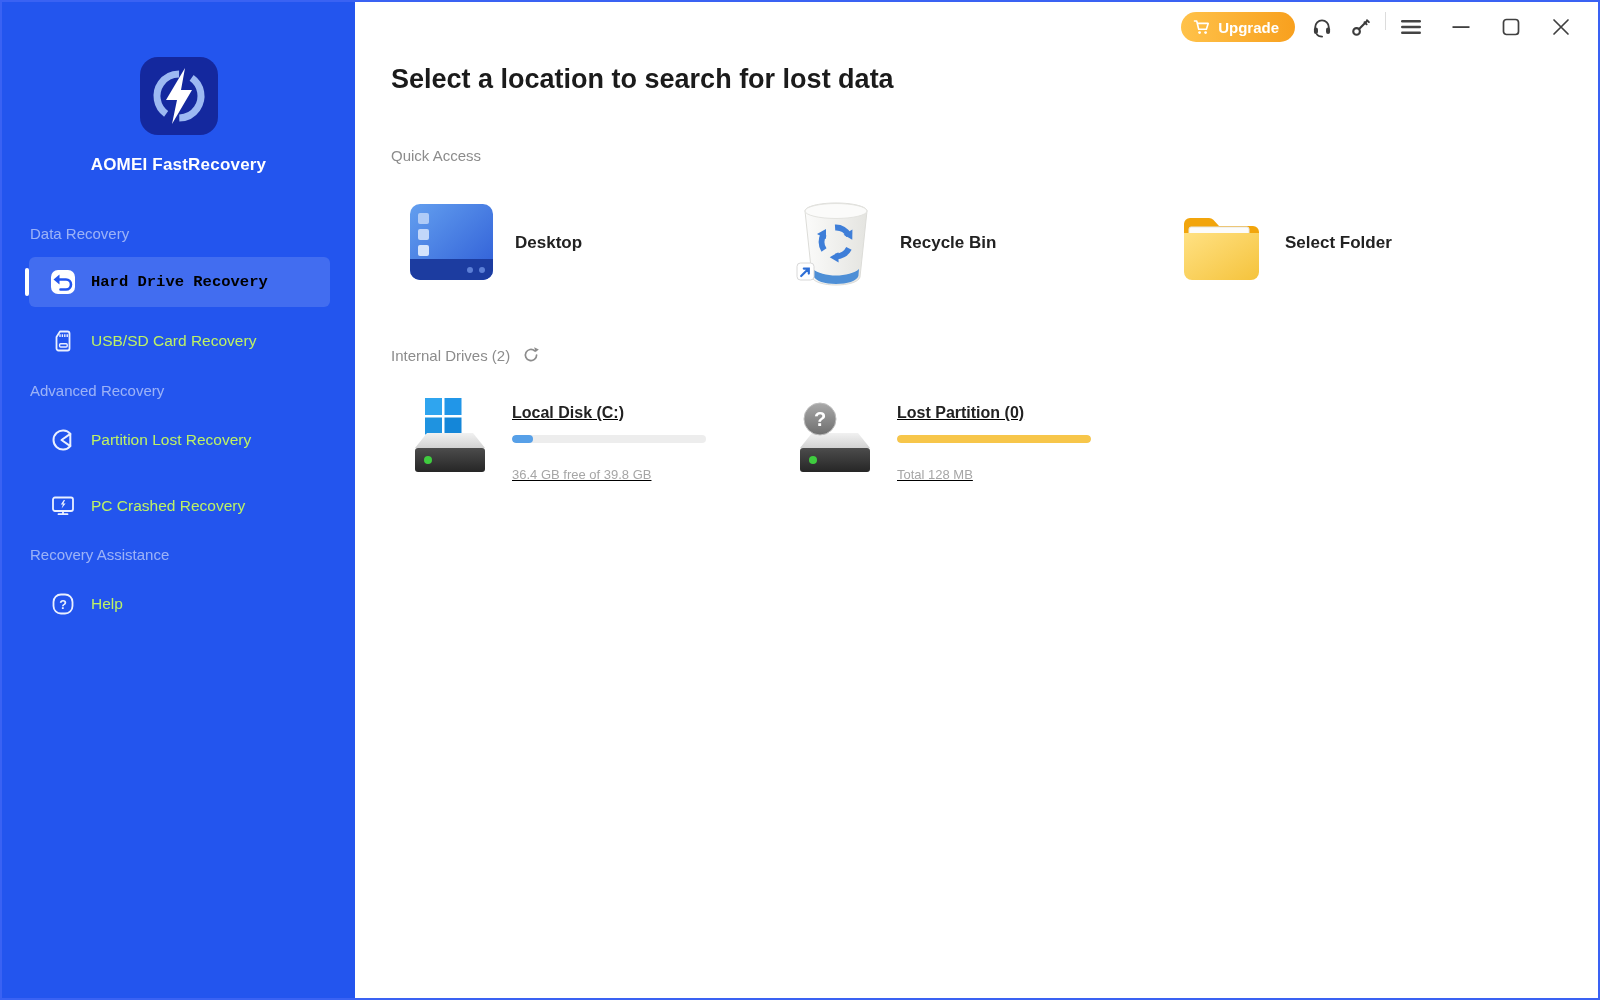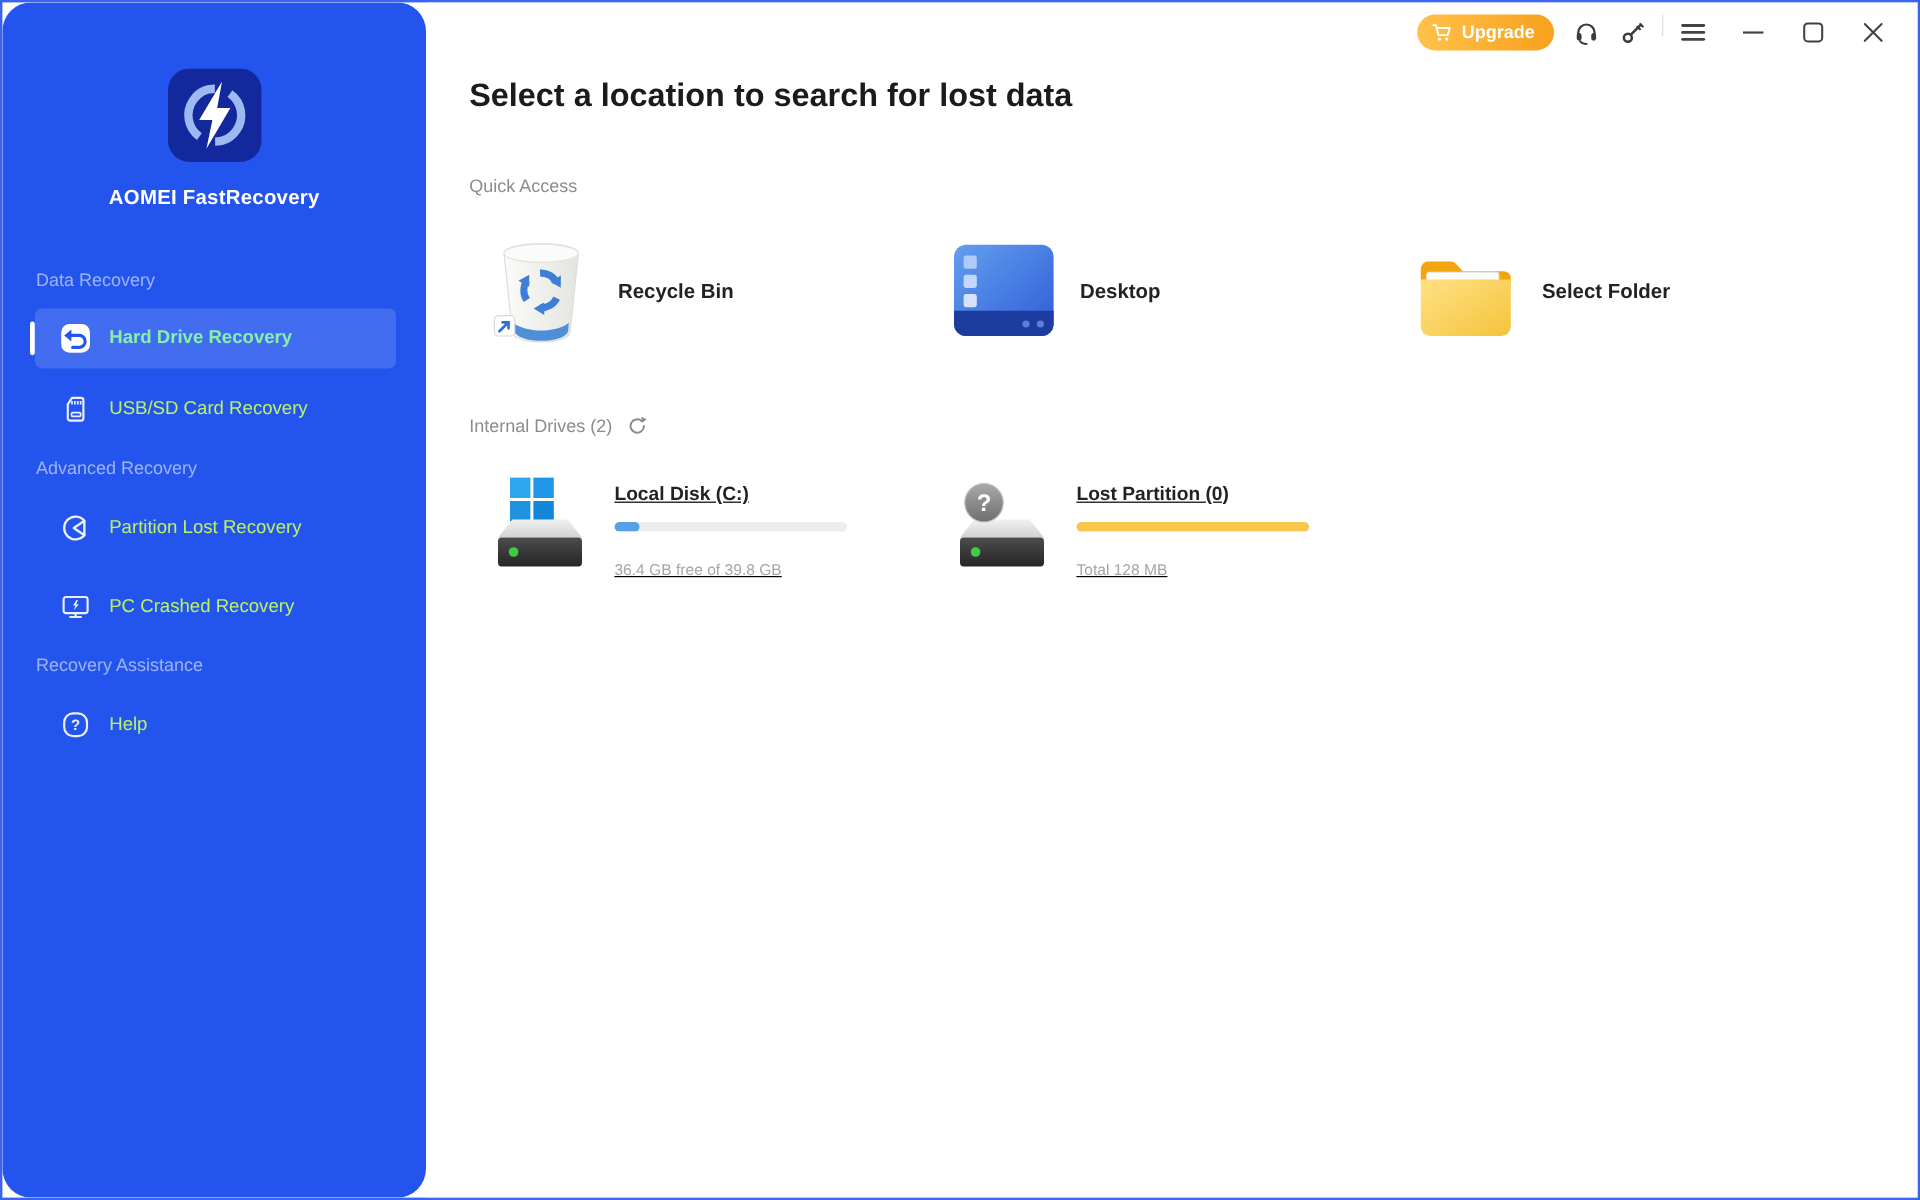--- a/index.html
+++ b/index.html
@@ -14,21 +14,20 @@
     border:2px solid #3A62F3;
     display:flex; overflow:hidden; background:#fff;
     position:relative;
   }
   
   .sidebar {
     width:353px; flex-shrink:0;
     background:#2355EE;
     color:#fff;
     position:relative;
-    border-radius:24px;
   }
   .logo-wrap { margin:55px auto 0; width:78px; height:78px; }
   .app-name {
     margin-top:20px; text-align:center;
     font-size:17px; font-weight:bold; color:#fff; letter-spacing:.2px;
   }
   .section-label {
     margin:0 0 0 28px; font-size:15px;
     color:rgba(255,255,255,.55);
   }
@@ -38,21 +37,21 @@
   .nav-item {
     position:relative;
     height:50px; margin:0 25px 0 27px;
     display:flex; align-items:center;
     border-radius:6px; cursor:pointer;
     padding-left:21px;
   }
   .nav-item .nav-icon { width:26px; height:26px; display:block; flex-shrink:0; }
   .nav-item .nav-label { margin-left:15px; font-size:15.5px; color:#bef264; white-space:nowrap; }
   .nav-item.active { background:rgba(255,255,255,.14); }
-  .nav-item.active .nav-label { font-weight:bold; color:#86efac; }
+  .nav-item.active .nav-label { font-weight:bold; color:#000000;font-family:Liberation Mono, monospace; }
   .active-bar {
     position:absolute; left:-4px; top:11px;
     width:4px; height:28px; border-radius:2px; background:#fff;
   }
   .mt-first { margin-top:15px; }
   .gap9 { margin-top:9px; }
   .gap16 { margin-top:16px; }
   
   .main { flex:1; position:relative; background:#fff; padding:0 0 0 36px; }
   .titlebar {
@@ -230,20 +229,41 @@
       </span>
     </div>
 
     <h1 class="page-title">Select a location to search for lost data</h1>
 
     <div class="group-label">
       <span>Quick Access</span>
     </div>
 
     <div class="qa-row">
+
+      <div class="qa-item">
+        <span class="qa-icon">
+          <svg viewBox="0 0 87 84" width="87" height="84">
+            <defs>
+              <linearGradient id="gdt" x1="0" y1="0" x2="1" y2="1">
+                <stop offset="0" stop-color="#639FEF"></stop>
+                  <stop offset="1" stop-color="#2E5CD6"></stop>
+              </linearGradient>
+            </defs>
+            <rect x="2" y="4" width="83" height="76" rx="10" fill="url(#gdt)"></rect>
+            <path d="M2,59 h83 v11 a10,10 0 0 1 -10,10 H12 a10,10 0 0 1 -10,-10 Z" fill="#1C3CA0"></path>
+            <rect x="10" y="13" width="11" height="11" rx="2" fill="#AFCBF7"></rect>
+            <rect x="10" y="29" width="11" height="11" rx="2" fill="#C2D7FA"></rect>
+            <rect x="10" y="45" width="11" height="11" rx="2" fill="#D5E4FC"></rect>
+            <circle cx="62" cy="70" r="3" fill="#5C7FD6"></circle>
+            <circle cx="74" cy="70" r="3" fill="#5C7FD6"></circle>
+          </svg>
+        </span>
+        <span class="qa-label">Desktop</span>
+      </div>
 
       <div class="qa-item">
         <span class="qa-icon">
           <svg viewBox="0 0 87 86" width="87" height="86">
             <defs>
               <linearGradient id="gbin" x1="0" y1="0" x2="1" y2="0">
                 <stop offset="0" stop-color="#FBFBFA"></stop>
                   <stop offset="1" stop-color="#E4E4E0"></stop>
               </linearGradient>
             </defs>
@@ -268,41 +288,20 @@
             <path d="M8.2,76 L15.5,68.8 M10.8,68.6 H15.8 V73.6" fill="none" stroke="#2E6FD6" stroke-width="2.2" stroke-linecap="round"></path>
           </svg>
         </span>
         <span class="qa-label">Recycle Bin</span>
       </div>
 
       <div class="qa-item">
         <span class="qa-icon">
           <svg viewBox="0 0 87 84" width="87" height="84">
             <defs>
-              <linearGradient id="gdt" x1="0" y1="0" x2="1" y2="1">
-                <stop offset="0" stop-color="#639FEF"></stop>
-                  <stop offset="1" stop-color="#2E5CD6"></stop>
-              </linearGradient>
-            </defs>
-            <rect x="2" y="4" width="83" height="76" rx="10" fill="url(#gdt)"></rect>
-            <path d="M2,59 h83 v11 a10,10 0 0 1 -10,10 H12 a10,10 0 0 1 -10,-10 Z" fill="#1C3CA0"></path>
-            <rect x="10" y="13" width="11" height="11" rx="2" fill="#AFCBF7"></rect>
-            <rect x="10" y="29" width="11" height="11" rx="2" fill="#C2D7FA"></rect>
-            <rect x="10" y="45" width="11" height="11" rx="2" fill="#D5E4FC"></rect>
-            <circle cx="62" cy="70" r="3" fill="#5C7FD6"></circle>
-            <circle cx="74" cy="70" r="3" fill="#5C7FD6"></circle>
-          </svg>
-        </span>
-        <span class="qa-label">Desktop</span>
-      </div>
-
-      <div class="qa-item">
-        <span class="qa-icon">
-          <svg viewBox="0 0 87 84" width="87" height="84">
-            <defs>
               <linearGradient id="gfold" x1="0" y1="0" x2="1" y2="1">
                 <stop offset="0" stop-color="#FFE183"></stop>
                   <stop offset="1" stop-color="#F5C33C"></stop>
               </linearGradient>
             </defs>
             <path d="M6,24 a6,6 0 0 1 6,-6 h19 a6,6 0 0 1 4.3,1.8 L41,26 h34 a6,6 0 0 1 6,6 v5 H6 Z" fill="#F2A50C"></path>
             <rect x="11" y="27" width="60" height="12" rx="2" fill="#FCFCFB" stroke="#E6E6E2" stroke-width="1"></rect>
             <path d="M6,33 h75 v39 a8,8 0 0 1 -8,8 H14 a8,8 0 0 1 -8,-8 Z" fill="url(#gfold)"></path>
           </svg>
         </span>

